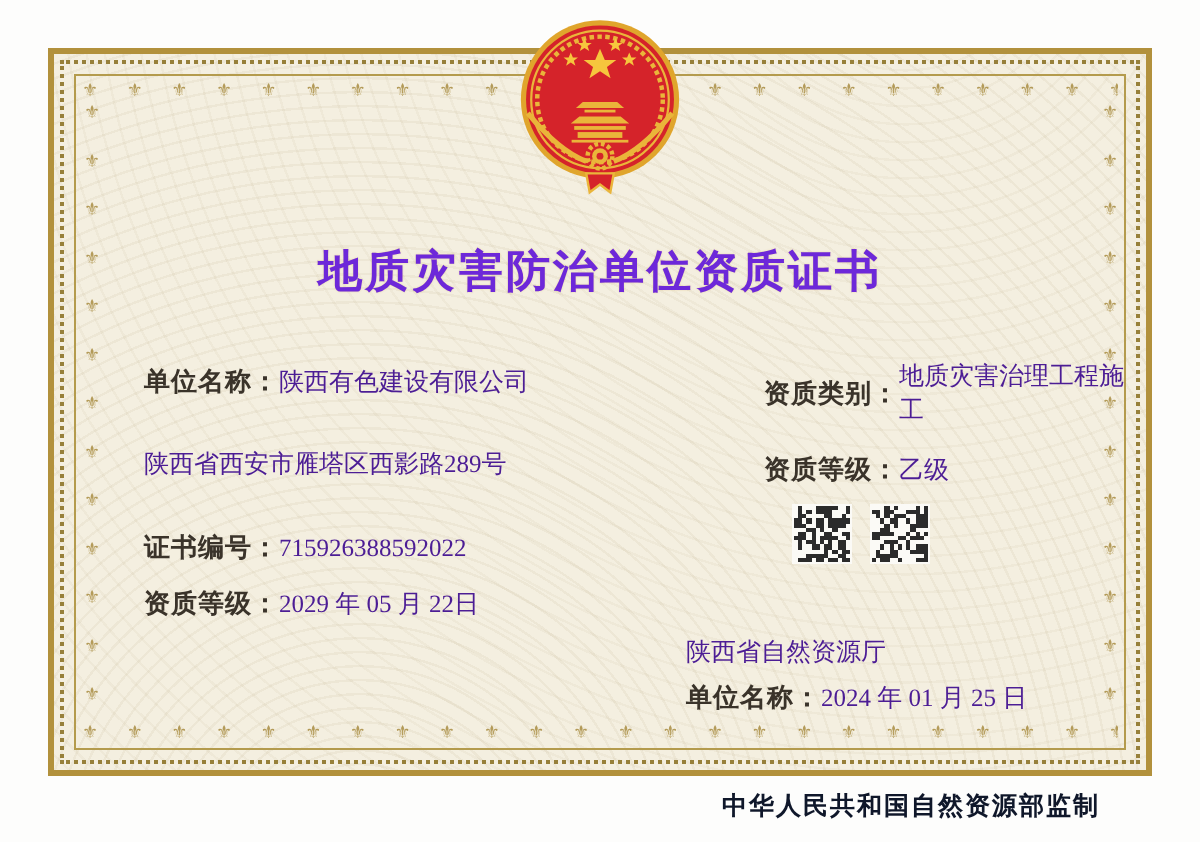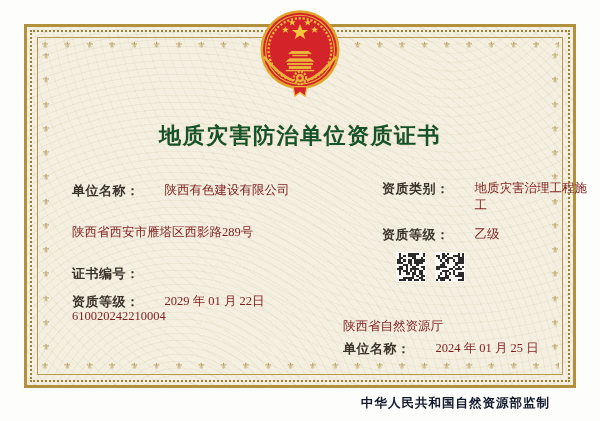--- a/index.html
+++ b/index.html
@@ -22,27 +22,27 @@
        letter-spacing:6px;white-space:nowrap;overflow:hidden;text-align:center;}
   .orn-top{left:14px;right:14px;top:12px;height:13px;}
   .orn-bottom{left:14px;right:14px;bottom:12px;height:13px;}
   .orn-left{left:12px;top:24px;bottom:24px;width:13px;writing-mode:vertical-rl;}
   .orn-right{right:12px;top:24px;bottom:24px;width:13px;writing-mode:vertical-rl;}
   
   .emblem{position:absolute;left:257px;top:9px;width:86px;height:90px;}
   
   .title{
     position:absolute;left:0;top:121px;width:600px;text-align:center;
-    font-size:22px;font-weight:700;letter-spacing:1.5px;color:#14532d;
+    font-size:22px;font-weight:700;letter-spacing:1.5px;color:#6d28d9;
     text-shadow:0 0 1px rgba(214,160,40,.35);
   }
   
-  .row{position:absolute;display:flex;align-items:flex-start;gap:25px;}
+  .row{position:absolute;display:flex;align-items:center;}
   .lbl{font-weight:700;color:#3a332a;font-size:13px;white-space:nowrap;letter-spacing:.5px;}
-  .val{color:#7f1d1d;font-size:12.5px;line-height:17px;}
+  .val{color:#4c1d95;font-size:12.5px;line-height:17px;}
   .val-wrap{width:116px;}
   
   .qr{position:absolute;width:30px;height:30px;background:#fbfaf6;
       display:grid;grid-template-columns:repeat(13,1fr);grid-template-rows:repeat(13,1fr);
       padding:1px;box-sizing:border-box;}
   .qr .on{background:#2b2b2b;}
   
   .footer{
     position:absolute;top:395px;right:50px;font-size:12.5px;color:#0f172a;
     letter-spacing:1px;font-weight:600;
@@ -93,27 +93,27 @@
 
   <div class="title">地质灾害防治单位资质证书</div>
 
   <div class="row" style="left:72px;top:182px;">
     <span class="lbl">单位名称：</span>
     <span class="val">陕西有色建设有限公司</span>
   </div>
   <div class="row" style="left:72px;top:224px;">
     <span class="val">陕西省西安市雁塔区西影路289号</span>
   </div>
-  <div class="row" style="left:72px;top:265px;flex-direction:column;">
+  <div class="row" style="left:72px;top:265px;">
     <span class="lbl">证书编号：</span>
-    <span class="val">610020242210004</span>
+    <span class="val">715926388592022</span>
   </div>
   <div class="row" style="left:72px;top:293px;">
     <span class="lbl">资质等级：</span>
-    <span class="val">2029 年 01 月 22日</span>
+    <span class="val">2029 年 05 月 22日</span>
   </div>
 
   <div class="row" style="left:382px;top:180px;">
     <span class="lbl">资质类别：</span>
     <span class="val val-wrap">地质灾害治理工程施工</span>
   </div>
   <div class="row" style="left:382px;top:226px;">
     <span class="lbl">资质等级：</span>
     <span class="val">乙级</span>
   </div>

